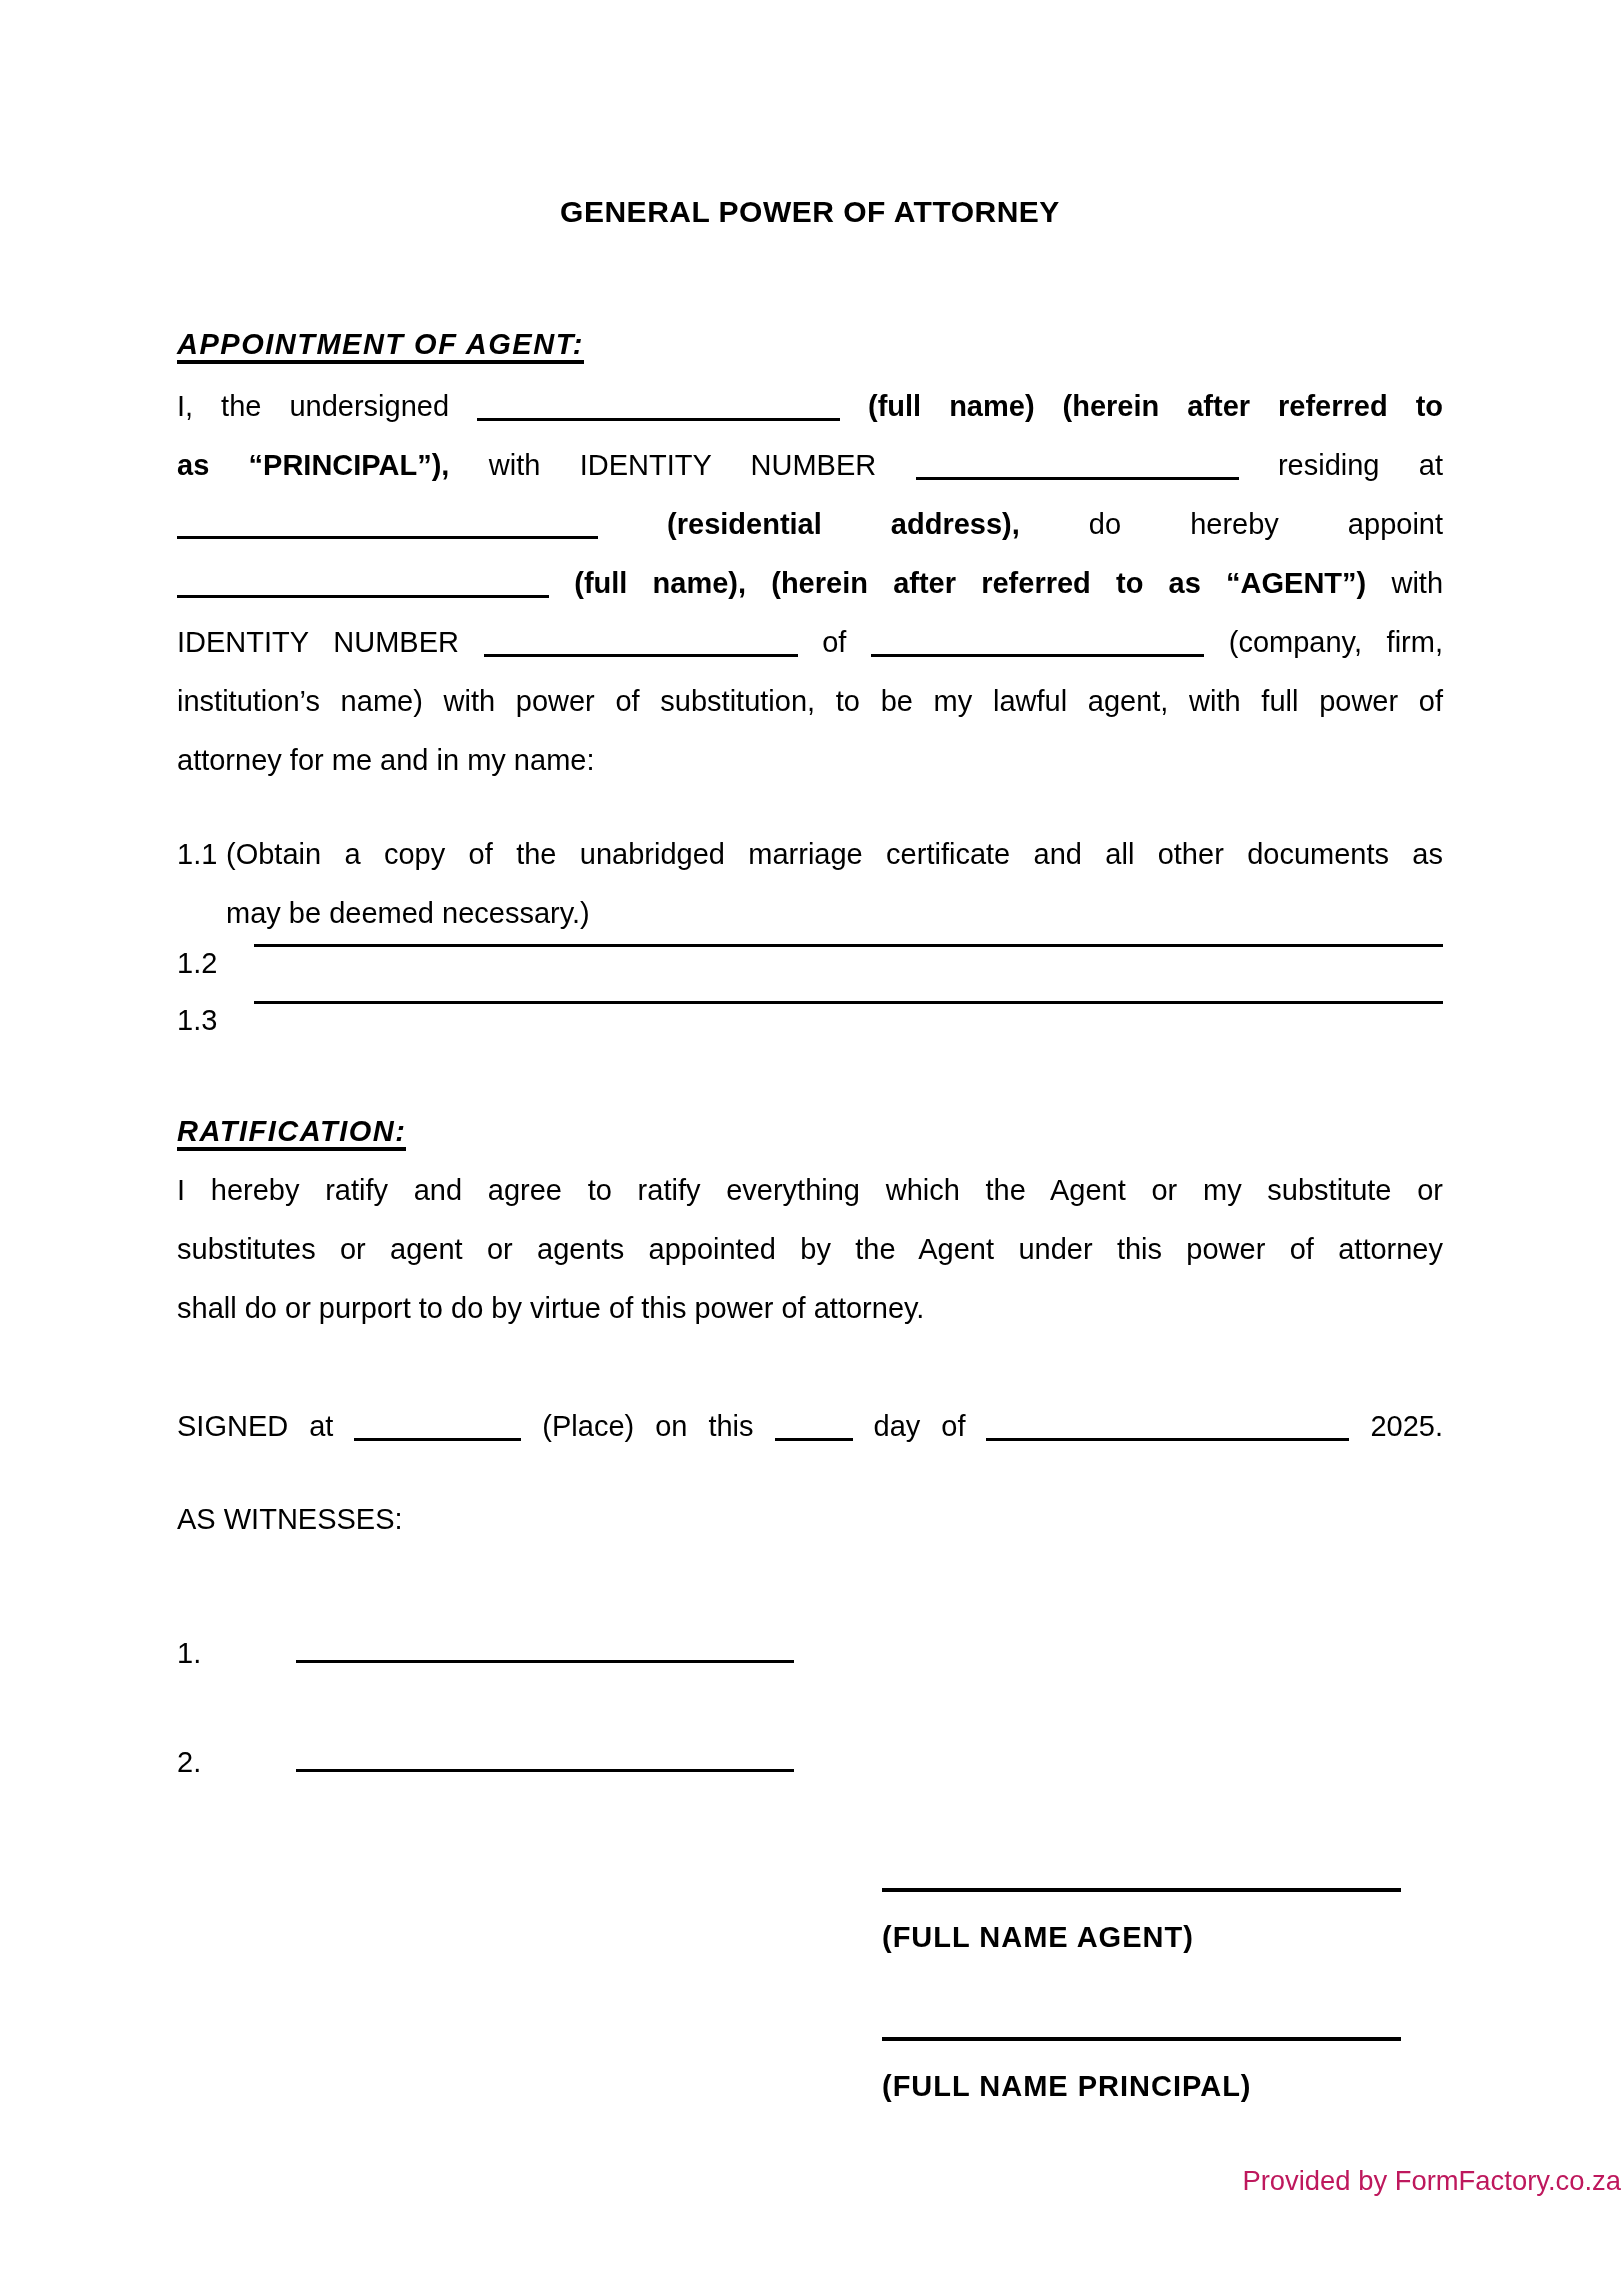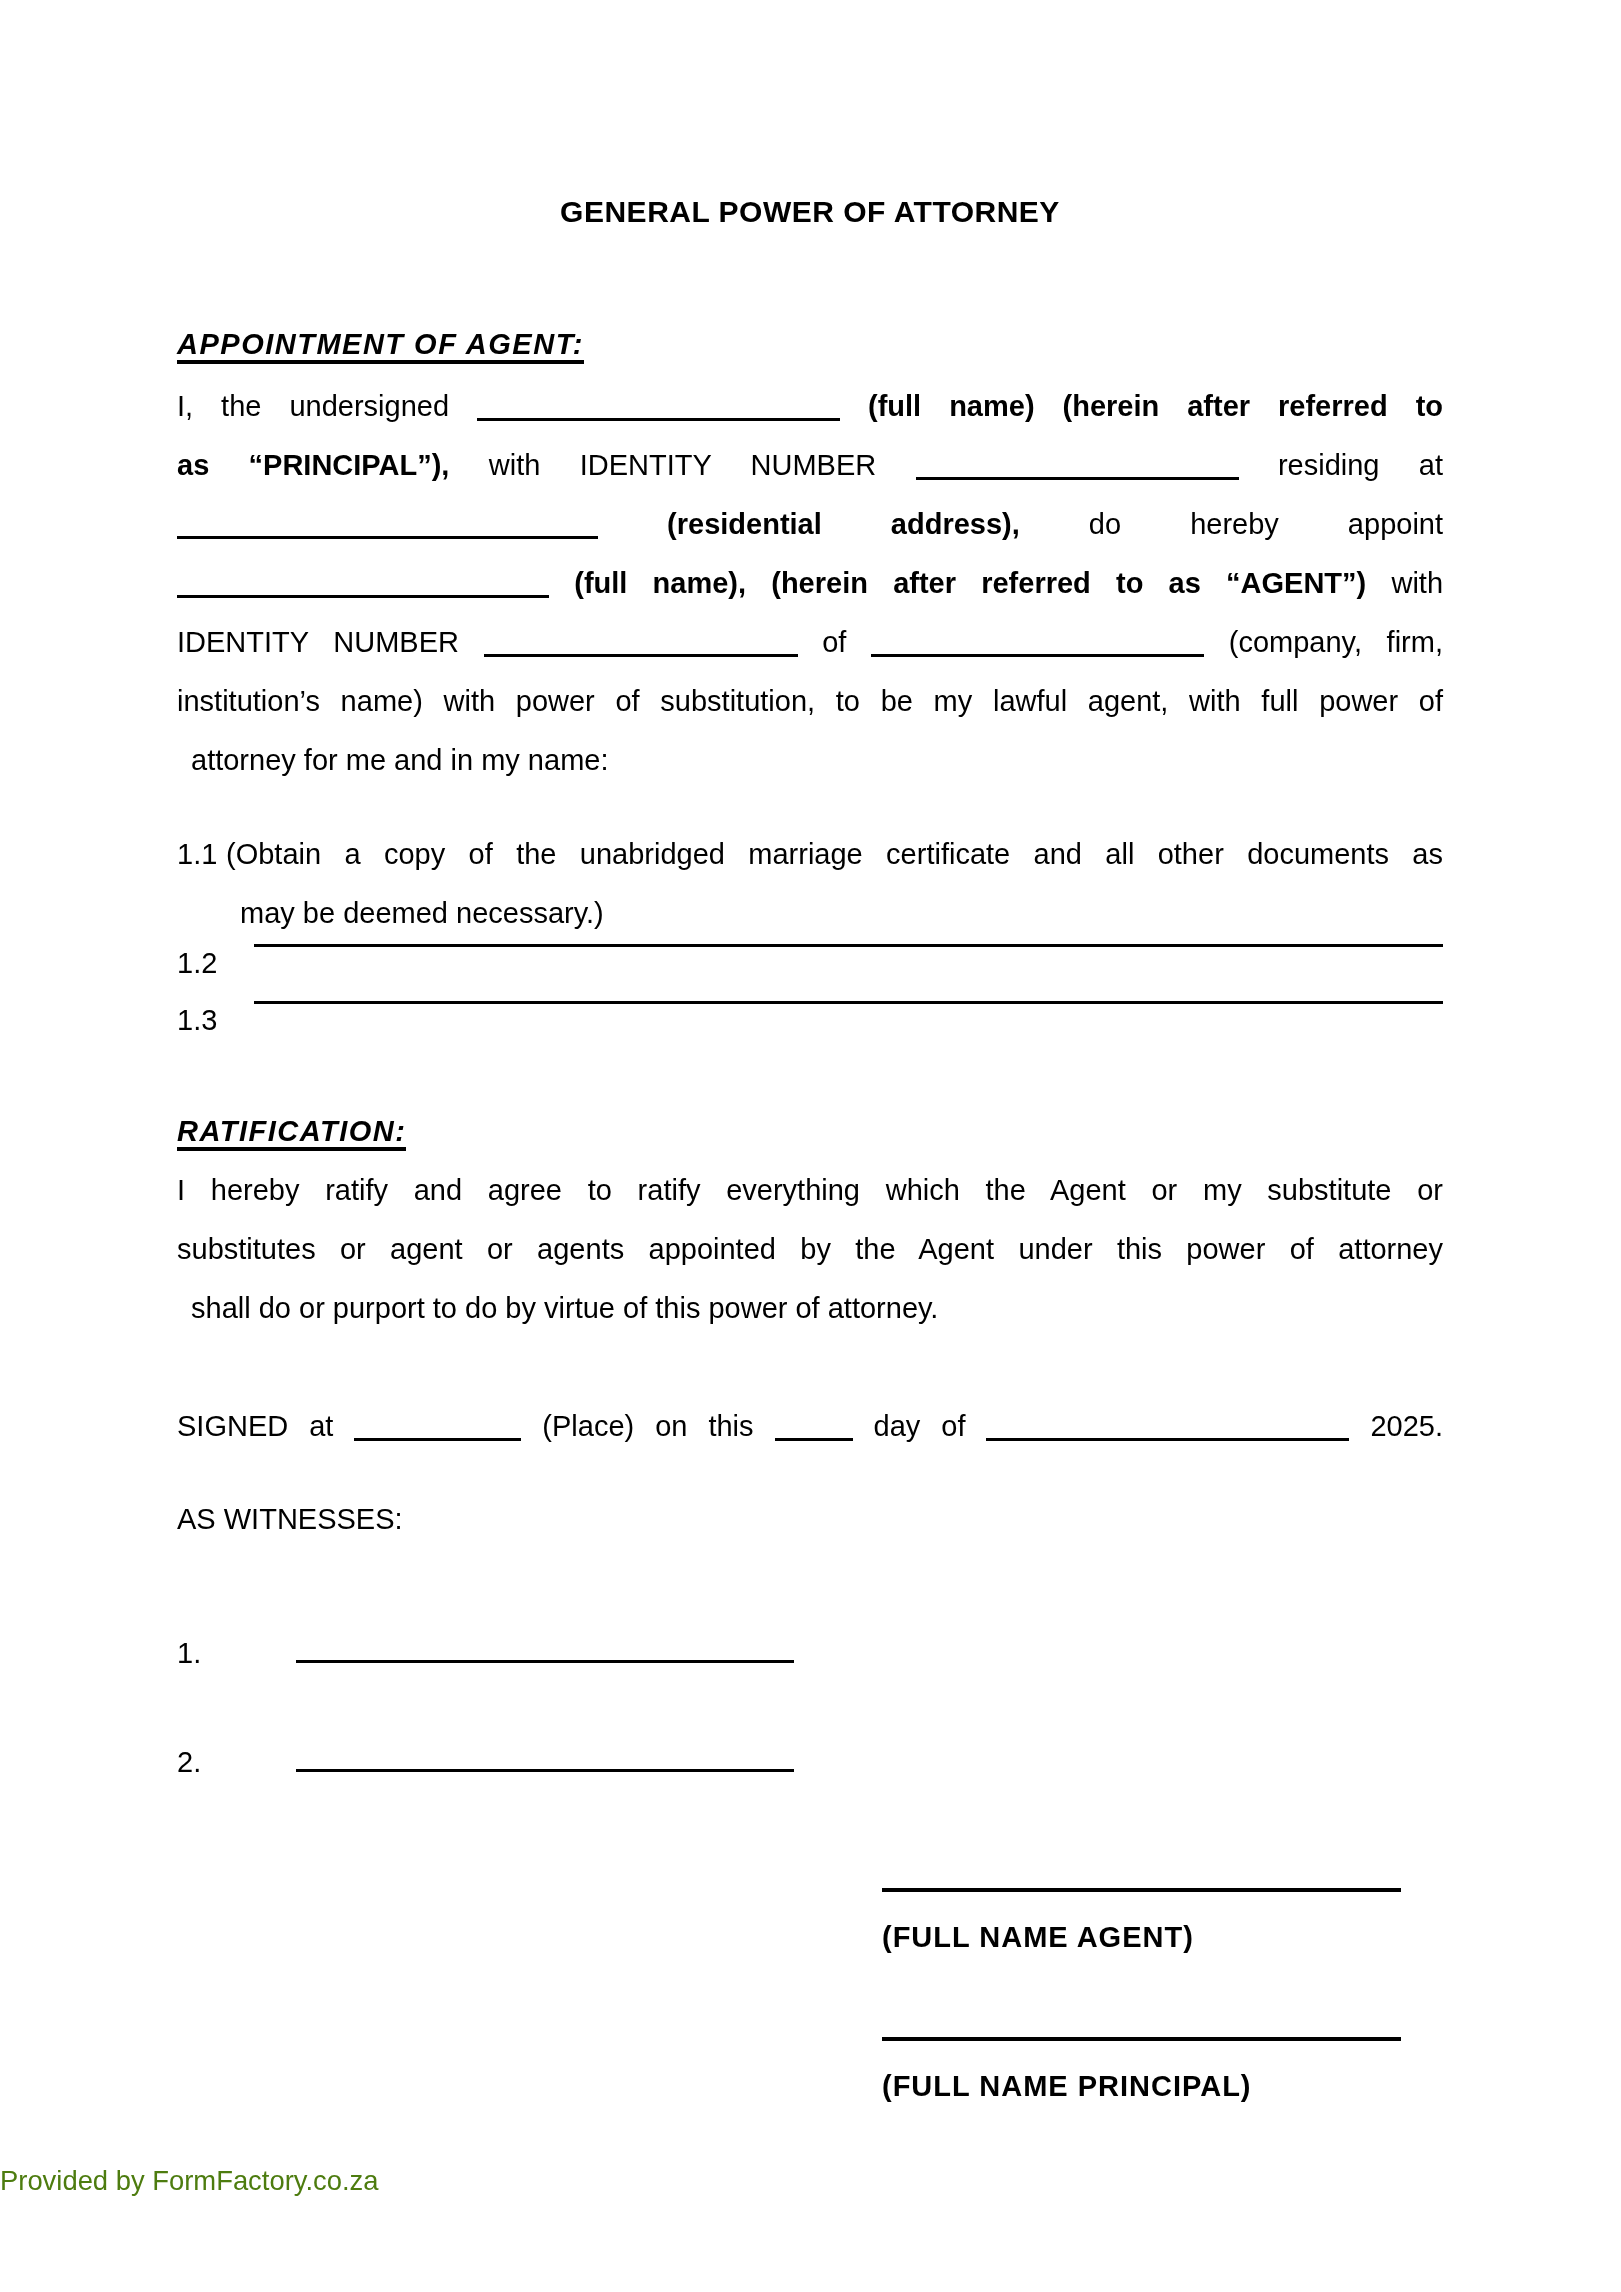--- a/index.html
+++ b/index.html
@@ -14,21 +14,21 @@
   }
   .blk { position:absolute; left:177px; width:1266px; }
   .title {
     top:186px; margin:0; text-align:center;
     font-size:30px; font-weight:bold; line-height:51px; letter-spacing:0.5px;
   }
   .heading { line-height:37px; font-weight:bold; letter-spacing:1.5px;font-style:italic; }
   .hu { border-bottom:4.9px solid #000; }
   .para { line-height:59px; }
   .jline { text-align:justify; text-align-last:justify; text-justify:inter-word; }
-  .jline.last { text-align-last:left;margin-left:14px; }
+  .jline.last { text-align-last:left; }
   .b { font-weight:bold; }
   .blank {
     display:inline-block;
     border-bottom:3.9px solid #000;
     height:9.8px;
     vertical-align:-4.9px;
   }
   .w370{width:363px}.w330{width:323px}.w430{width:421px}.w380{width:372px}
   .w320{width:314px}.w340{width:333px}.w170{width:167px}.w80{width:78px}
   .w371{width:363px}.w508{width:498px}
@@ -37,21 +37,21 @@
   .hang .body { padding-left:49px; }
   .numrow { display:flex; align-items:flex-start; line-height:59px; }
   .numrow .lnum { width:77px; flex:none; }
   .numrow .grow { flex:1; }
   .wrow { display:flex; align-items:baseline; line-height:59px; }
   .wrow .wnum { width:119px; flex:none; }
   .sigline { position:absolute; left:882px; width:519px; border-top:4.9px solid #000; height:0; }
   .siglabel { position:absolute; left:882px; width:549px; font-weight:bold; line-height:37px; letter-spacing:1px; }
   .footer {
     position:absolute; left:0; top:2164px; width:1621px;
-    text-align:left; color:#4d7c0f; font-size:27.4px; line-height:33px;
+    text-align:right; color:#be185d; font-size:27.4px; line-height:33px;
   }
 </style>
 </head>
 <body>
 
 <div class="page">
 
   <h1 class="blk title">GENERAL POWER OF ATTORNEY</h1>
 
   <div class="blk heading" style="top:326px">

